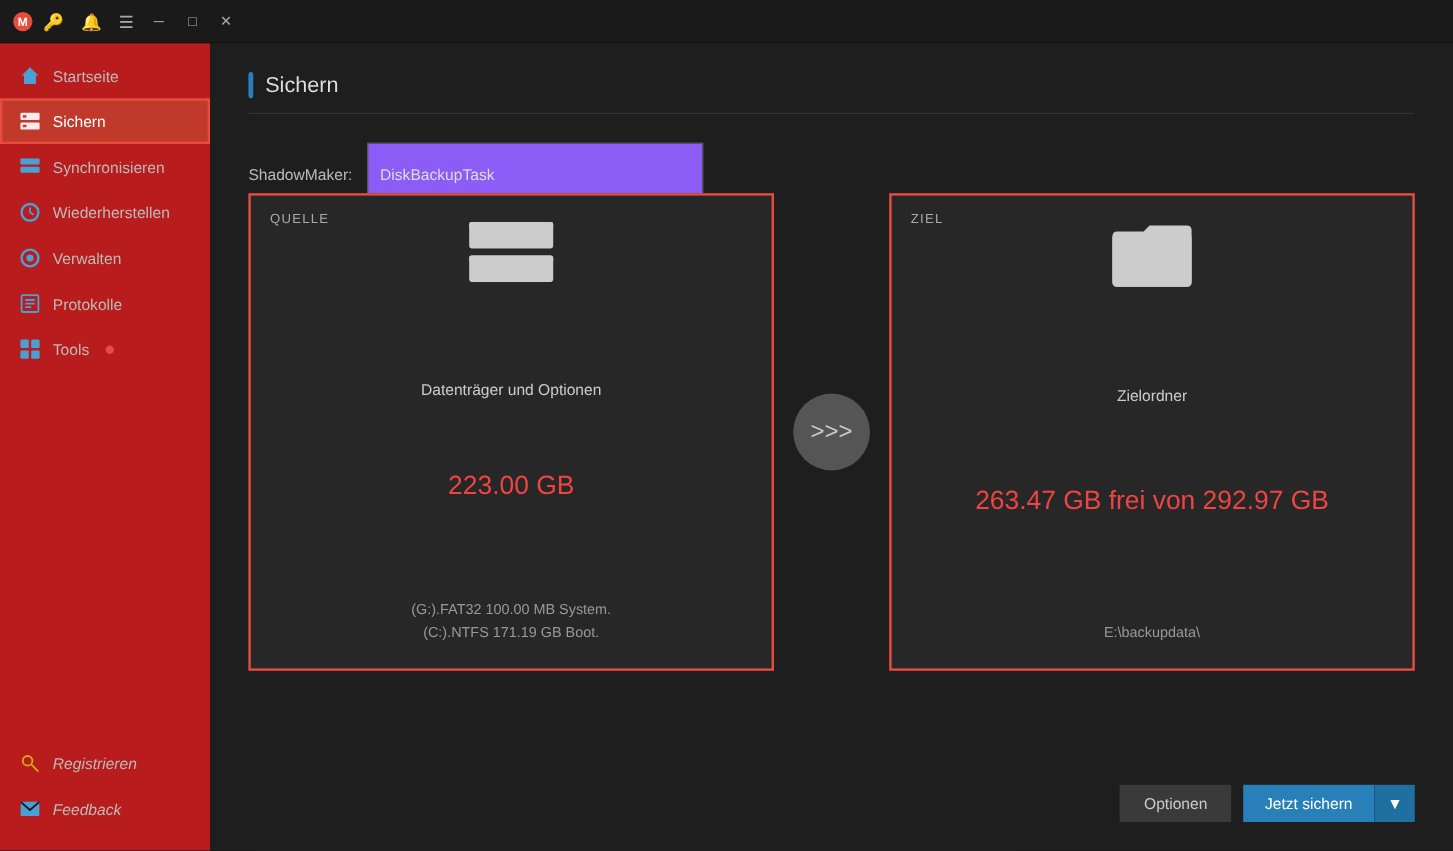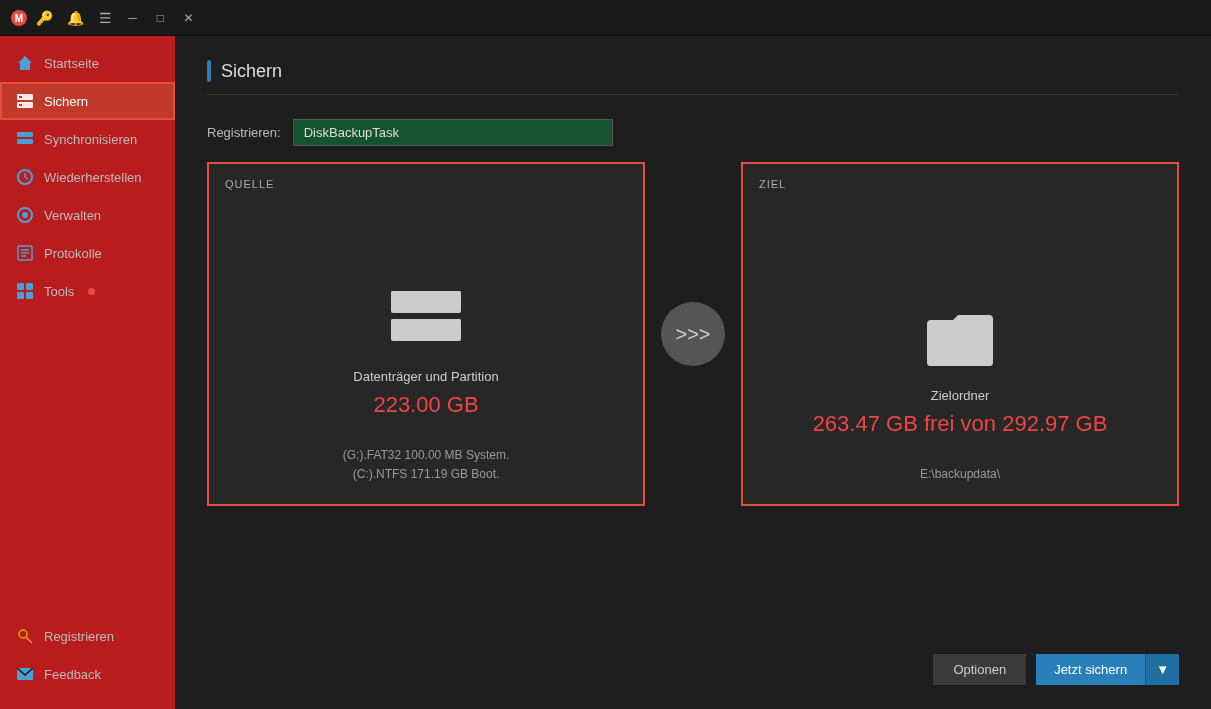--- a/index.html
+++ b/index.html
@@ -143,47 +143,47 @@
       display: flex;
       align-items: center;
       gap: 12px;
       margin-bottom: 28px;
     }
     .task-name-label {
       font-size: 13px;
       color: #bbb;
     }
     .task-name-input {
-      background: #14532d;
+      background: #8b5cf6;
       border: 1px solid #555;
       color: #ddd;
-      padding: 5px 10px;
-      font-size: 13px;
-      width: 320px;
+      padding: 18px 10px;
+      font-size: 13px;
+      width: 280px;
       outline: none;
     }
 
     
     .cards-row {
       display: flex;
       align-items: center;
       gap: 0;
       flex: 1;
       max-height: 320px;
     }
 
     .card {
       border: 2px solid #e74c3c;
       background: #272727;
       flex: 1;
-      height: 344px;
+      height: 398px;
       display: flex;
       flex-direction: column;
       align-items: center;
-      justify-content: flex-end;
+      justify-content: space-between;
       padding: 20px;
       position: relative;
       cursor: pointer;
     }
 
     .card-label {
       position: absolute;
       top: 14px;
       left: 16px;
       font-size: 11px;
@@ -243,20 +243,21 @@
 
     
     .sidebar-footer-item {
       display: flex;
       align-items: center;
       gap: 10px;
       padding: 10px 16px;
       cursor: pointer;
       font-size: 13px;
       color: #bbb;
+      font-style: italic;
     }
 
     
     .btn-row {
       display: flex;
       align-items: center;
       gap: 0;
       margin-top: auto;
       padding: 12px 0 0 0;
       justify-content: flex-end;
@@ -412,21 +413,21 @@
   </div>
 
   <div class="main-content">
 
     <div class="page-header">
       <div class="page-header-bar"></div>
       <span class="page-title">Sichern</span>
     </div>
 
     <div class="task-name-row">
-      <label class="task-name-label">Registrieren:</label>
+      <label class="task-name-label">ShadowMaker:</label>
       <input class="task-name-input" type="text" value="DiskBackupTask" style="">
     </div>
 
     <div class="cards-row">
 
       <div class="card">
         <span class="card-label">QUELLE</span>
         <div class="card-icon">
           <svg width="80" height="60" viewBox="0 0 80 60" class="disk-svg">
 
@@ -436,21 +437,21 @@
             <rect x="10" y="16" width="25" height="3" rx="1" fill="#666"></rect>
             <rect x="60" y="10" width="10" height="10" rx="1" fill="#555"></rect>
 
             <rect x="5" y="30" width="70" height="22" rx="2" fill="#bbb"></rect>
             <rect x="5" y="30" width="70" height="6" rx="2" fill="#888"></rect>
             <rect x="10" y="38" width="40" height="4" rx="1" fill="#666"></rect>
             <rect x="10" y="44" width="25" height="3" rx="1" fill="#666"></rect>
             <rect x="60" y="38" width="10" height="10" rx="1" fill="#555"></rect>
           </svg>
         </div>
-        <div class="card-main-text">Datenträger und Partition</div>
+        <div class="card-main-text">Datenträger und Optionen</div>
         <div class="card-size-text">223.00 GB</div>
         <div class="card-detail-text">
           <span>(G:).FAT32 100.00 MB System.</span><br>
           <span>(C:).NTFS 171.19 GB Boot.</span>
         </div>
       </div>
 
       <div class="arrow-btn">
         <span>&gt;&gt;&gt;</span>
       </div>

